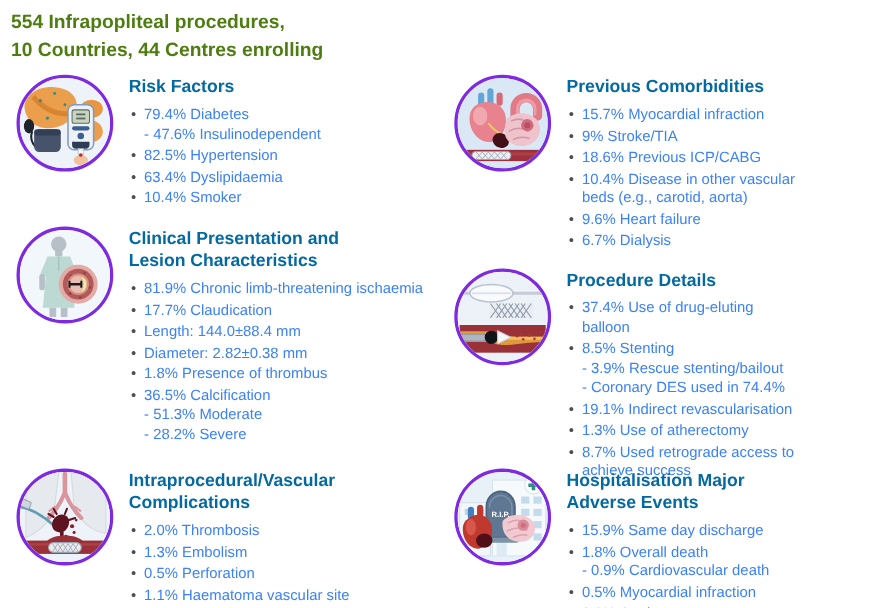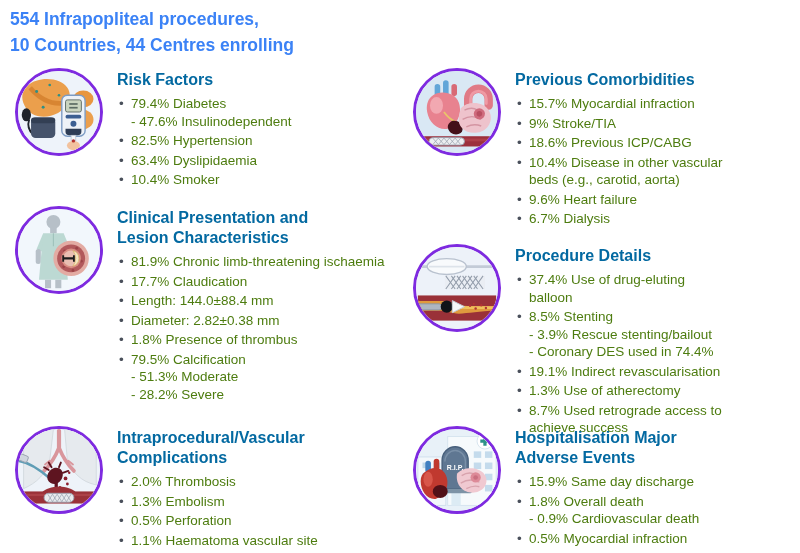--- a/index.html
+++ b/index.html
@@ -2,21 +2,21 @@
 <html><head>
 <meta charset="utf-8">
 <style>
   html,body { margin:0; padding:0; background:#ffffff; }
   .page {
     position:relative; width:800px; height:553px; background:#ffffff;
     font-family:"Liberation Sans", sans-serif; overflow:hidden;
   }
   .page-title {
     position:absolute; left:10px; top:6px;
-    color:#3b82f6; font-size:17.5px; font-weight:bold; line-height:26px;
+    color:#4d7c0f; font-size:17.5px; font-weight:bold; line-height:26px;
   }
   .section { position:absolute; display:flex; gap:14px; }
   .s0 { left:15px;  top:66px;  }
   .s1 { left:413px; top:66px;  }
   .s2 { left:15px;  top:204px;justify-content:flex-end; }
   .s3 { left:413px; top:242px; }
   .s4 { left:15px;  top:424px; }
   .s5 { left:413px; top:424px; }
   .icon-ring {
     width:88px; height:88px; flex:none; box-sizing:border-box;
@@ -27,21 +27,21 @@
   .content { padding-top:4px; }
   .s0 .content, .s2 .content, .s4 .content { width:285px; }
   .s1 .content, .s3 .content, .s5 .content { width:215px; }
   .sec-title {
     color:#0369a1; font-size:16px; font-weight:bold; line-height:20px;
     margin:0 0 5px 0;
   }
   ul.stats { list-style:none; margin:0; padding:0; }
   ul.stats li {
     position:relative; padding-left:14px; margin:0 0 2px 0;
-    color:#4d7c0f; font-size:13.5px; line-height:17.5px;
+    color:#3b82f6; font-size:13.5px; line-height:17.5px;
   }
   ul.stats li::before {
     content:"\2022"; position:absolute; left:2px; top:0; color:#4a505b;
   }
   .sub { display:block; }
 </style>
 </head>
 <body>
 
 <div class="page">
@@ -164,21 +164,21 @@
       <div class="sec-title">
         <div>Clinical Presentation and</div>
         <div>Lesion Characteristics</div>
       </div>
       <ul class="stats">
         <li><span>81.9% Chronic limb-threatening ischaemia</span></li>
         <li><span>17.7% Claudication</span></li>
         <li><span>Length: 144.0±88.4 mm</span></li>
         <li><span>Diameter: 2.82±0.38 mm</span></li>
         <li><span>1.8% Presence of thrombus</span></li>
-        <li><span>79.5% Calcification</span><span class="sub">- 51.3% Moderate</span><span class="sub">- 28.2% Severe</span></li>
+        <li><span>36.5% Calcification</span><span class="sub">- 51.3% Moderate</span><span class="sub">- 28.2% Severe</span></li>
       </ul>
     </div>
   </div>
 
   <div class="section s3">
     <div class="icon-ring">
       <svg viewBox="0 0 88 88">
         <rect width="88" height="88" fill="#edf2f9"></rect>
         <line x1="0" y1="21" x2="88" y2="21" stroke="#c3cbd7" stroke-width="3"></line>
         <ellipse cx="33" cy="21" rx="21" ry="8.5" fill="#f8fafc" stroke="#b9c2cf" stroke-width="1.5"></ellipse>

